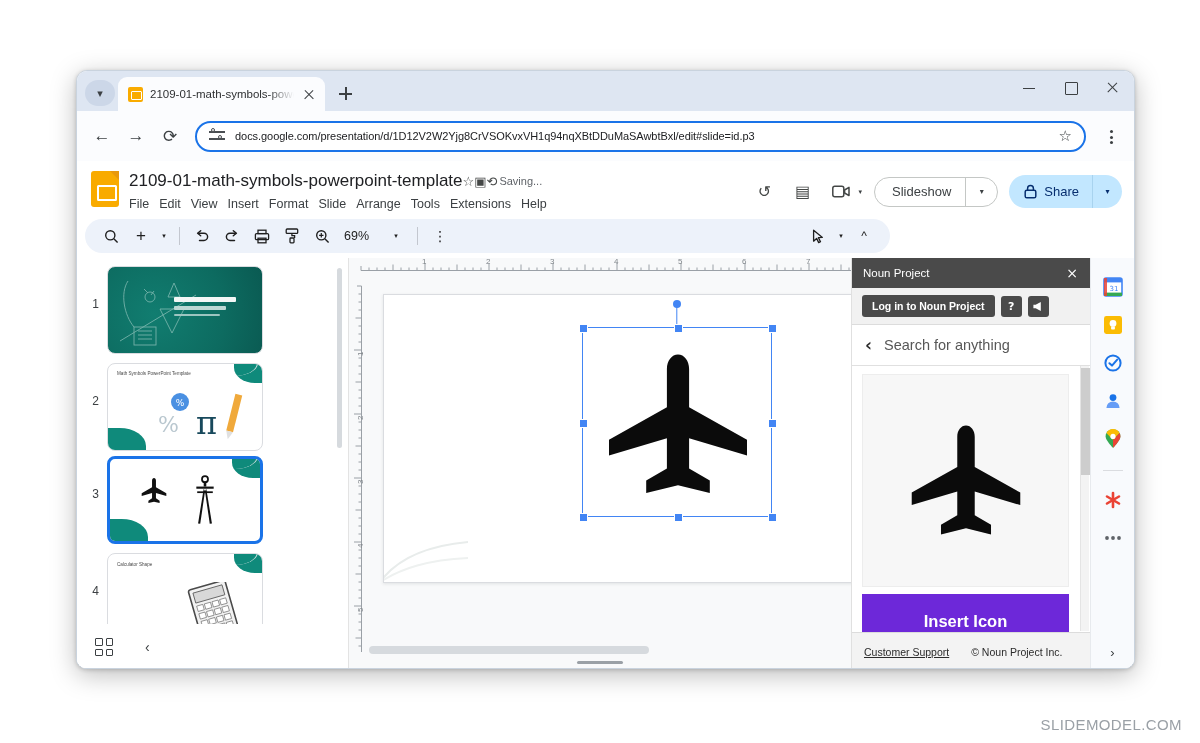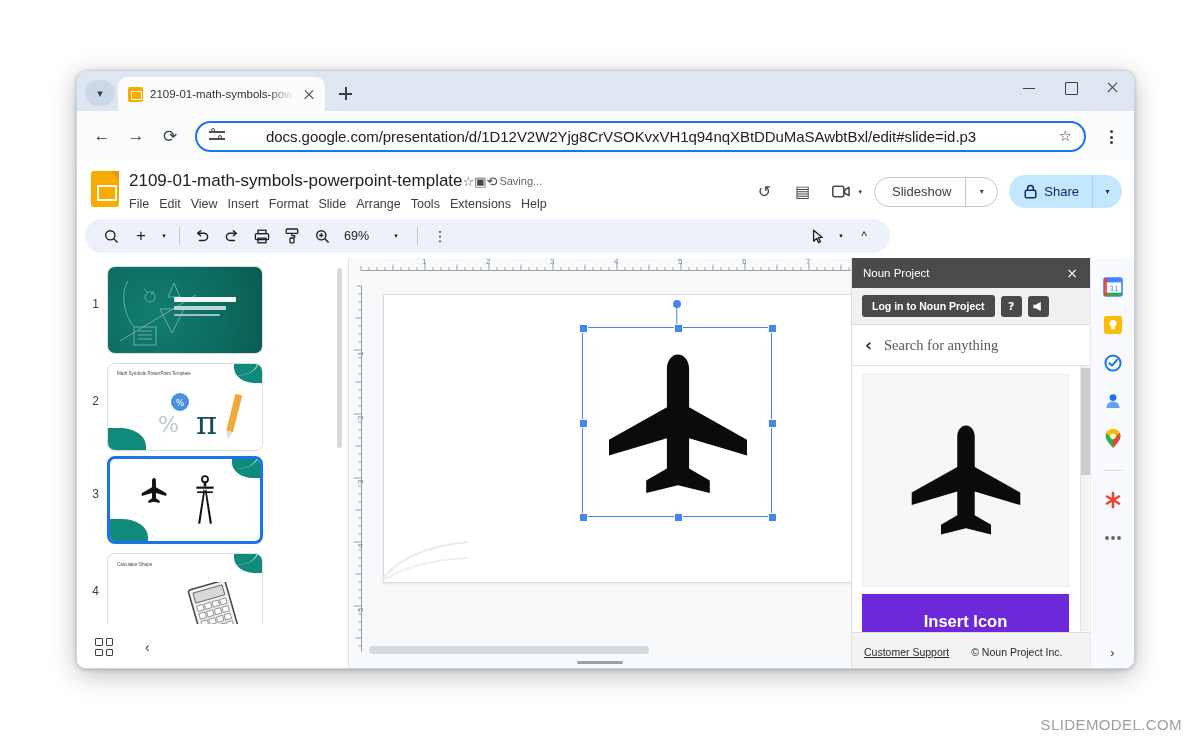--- a/index.html
+++ b/index.html
@@ -115,22 +115,22 @@
     width: 16px; height: 14px; flex:none; position:relative;
   }
   #url-icon::before {
     content:''; position:absolute; left:0; top:2px; width:16px; height:1.6px; background:#4a4e52;
   }
   #url-icon::after {
     content:''; position:absolute; left:0; top:9px; width:16px; height:1.6px; background:#4a4e52;
   }
   .url-dot { position:absolute; width:4px; height:4px; border-radius:50%; background:#fff;
              border:1.6px solid #4a4e52; }
-  #url-text { font-size:15px; color:#202124; white-space:nowrap; flex:1;
-              letter-spacing:-0.05px;margin-left:31px; }
+  #url-text { font-size:11px; color:#202124; white-space:nowrap; flex:1;
+              letter-spacing:-0.05px; }
   #star-icon { font-size: 15px; color:#3c4043; flex:none; }
   #kebab { width: 26px; height:28px; position:relative; flex:none; }
   #kebab span {
     position:absolute; left:12px; width:3px; height:3px; border-radius:50%; background:#3c4043;
   }
   #kebab span:nth-child(1){ top:8px; }
   #kebab span:nth-child(2){ top:13.5px; }
   #kebab span:nth-child(3){ top:19px; }
 
   
@@ -334,21 +334,21 @@
   .np-sq {
     width:21px;height:21px;background:#4a4a4a;border-radius:3px;color:#fff;
     display:flex;align-items:center;justify-content:center;font-size:11px;font-weight:bold;
   }
   #np-searchrow {
     height:41px; background:#fff; border-bottom:1px solid #e0e0e0;
     display:flex; align-items:center; gap:12px; padding: 0 13px;
   }
   #np-back { font-size:17px; color:#2b2b2b; font-weight:bold; }
   #np-search-ph { font-size:14.5px; color:#575757;
-                  font-family:Liberation Serif, serif; }
+                  font-family:Liberation Sans, sans-serif; }
   #np-body { position:relative; height: 265px; background:#fff; padding: 8px 10px 0 10px; }
   #np-preview {
     width: 207px; height: 213px; background:#f7f7f7; border:1px solid #ededed;
     display:flex; align-items:center; justify-content:center;
   }
   #np-insert {
     position:absolute; left:10px; top:228px; width:207px; height:54px;
     background:#6d28d9; color:#fff; display:flex; align-items:center;
     justify-content:center; font-size:16.5px; font-weight:bold;
     font-family:"Liberation Sans", sans-serif;

